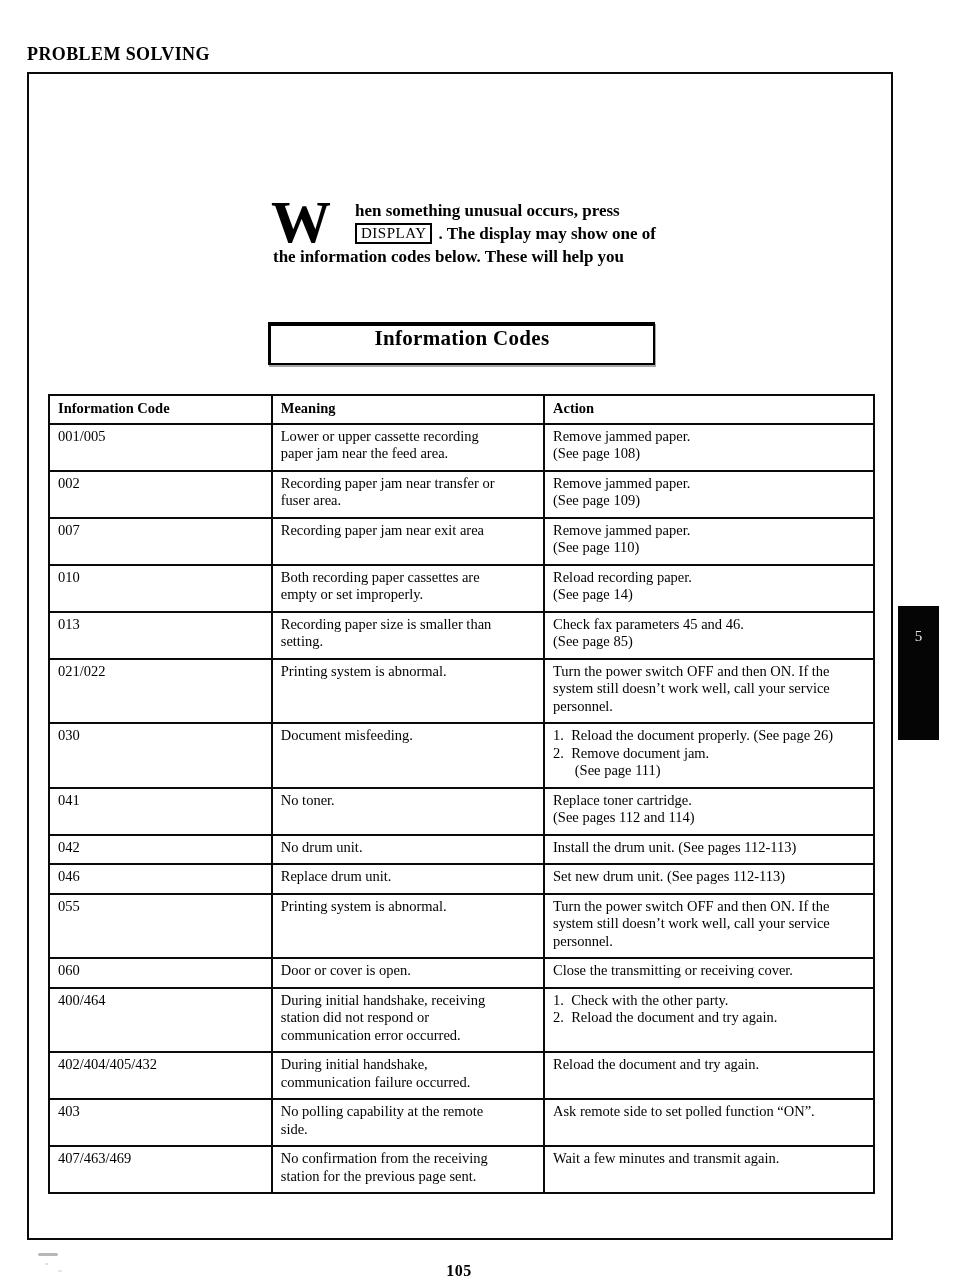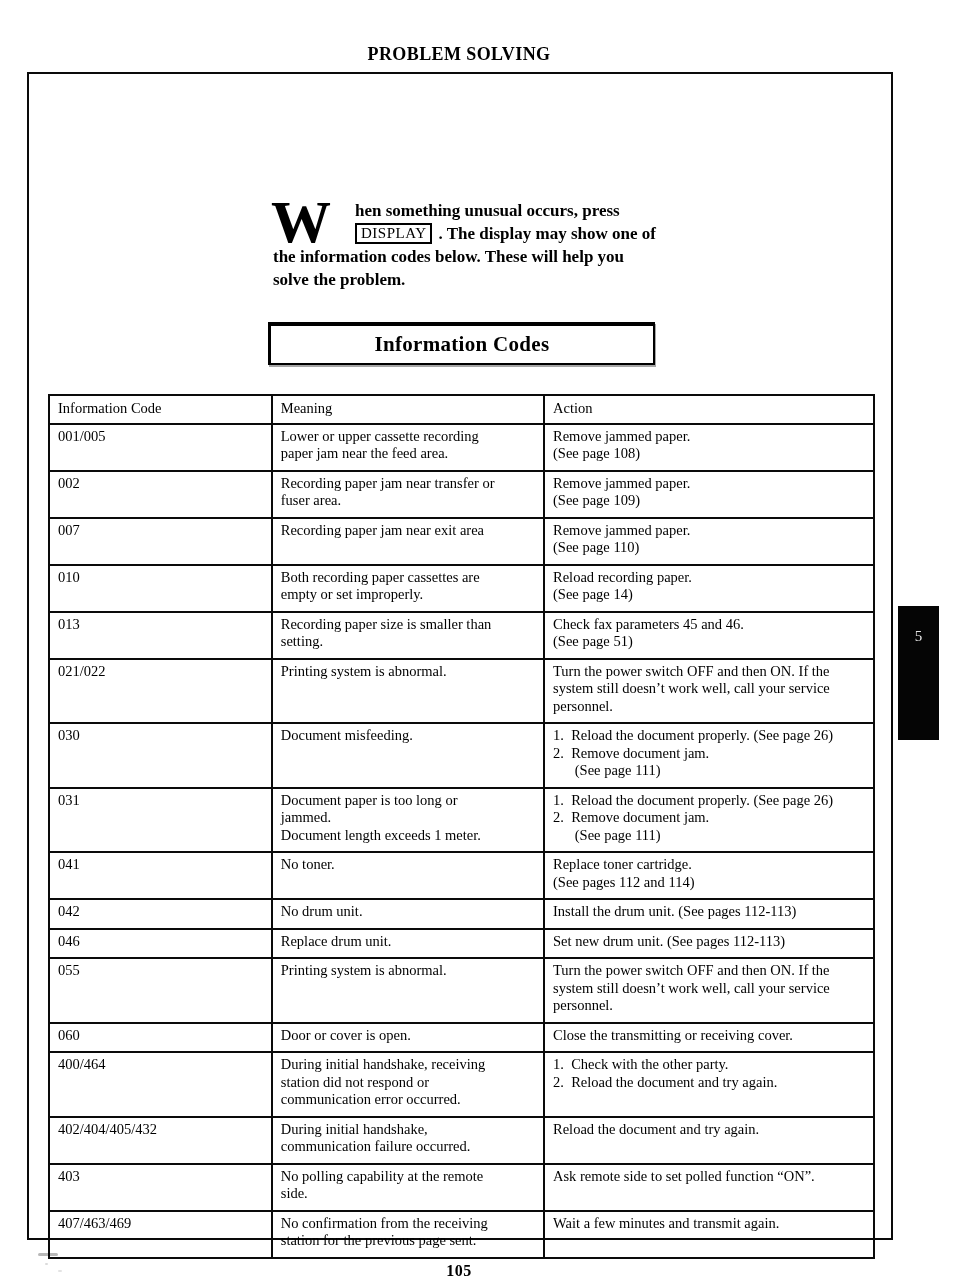--- a/index.html
+++ b/index.html
@@ -7,21 +7,21 @@
     width: 954px; height: 1282px;
     position: relative;
     background: #ffffff;
     color: #000;
     font-family: "Liberation Serif", serif;
     overflow: hidden;
   }
 
   .page-header {
     position: absolute; top: 44px; left: 27px; width: 864px;
-    text-align: center;
+    text-align: left;
     font-weight: bold; font-size: 18px; letter-spacing: 0.4px;
   }
 
   .content-box {
     position: absolute; left: 27px; top: 72px;
     width: 866px; height: 1168px;
     border: 2px solid #0a0a0a;
     box-sizing: border-box;
   }
 
@@ -45,39 +45,39 @@
     margin-right: 6px;
     vertical-align: 1px;
   }
 
   .section-box {
     position: absolute; left: 268px; top: 322px;
     width: 387px; height: 43px; box-sizing: border-box;
     border: 2px solid #000;
     border-top-width: 4px; border-left-width: 3px;
     box-shadow: 1px 2px 0 rgba(0,0,0,0.35);
-    display: flex; align-items: center; justify-content: center;
+    display: flex; justify-content: center;
     font-weight: bold; font-size: 21px; letter-spacing: 0.3px;
   }
 
   table.info-table {
     position: absolute; left: 48px; top: 394px;
     width: 827px;
     border-collapse: collapse;
     table-layout: fixed;
     font-size: 14.5px; line-height: 17.5px;
   }
   .info-table th, .info-table td {
     border: 2px solid #0a0a0a;
     padding: 3px 24px 7px 8px;
     vertical-align: top;
     text-align: left;
   }
   .info-table th {
-    font-weight: normal;
+    font-weight: bold;
     padding: 4px 8px 5px 8px;
   }
   .info-table td.pre { white-space: pre-wrap; }
   .col-code    { width: 27%; }
   .col-meaning { width: 33%; }
   .col-action  { width: 40%; }
 
   .side-tab {
     position: absolute; left: 898px; top: 606px;
     width: 41px; height: 134px;
@@ -107,21 +107,20 @@
 
 <div class="content-box"></div>
 
 <div class="intro">
   <span class="dropcap">W</span>
   <div class="intro-line indent">hen something unusual occurs, press</div>
   <div class="intro-line indent">
     <span class="key">DISPLAY</span><span>.  The display may show one of</span>
   </div>
   <div class="intro-line">the information codes below.  These will help you</div>
-  <div class="intro-line">solve the problem.</div>
 </div>
 
 <div class="section-box">
   <span>Information Codes</span>
 </div>
 
 <table class="info-table">
   <colgroup>
     <col class="col-code">
       <col class="col-meaning">
@@ -164,48 +163,39 @@
 empty or set improperly.</td>
     <td class="pre">Reload recording paper.
 (See page 14)</td>
   </tr>
 
   <tr>
     <td class="pre">013</td>
     <td class="pre">Recording paper size is smaller than
 setting.</td>
     <td class="pre">Check fax parameters 45 and 46.
-(See page 51)</td>
+(See page 85)</td>
   </tr>
 
   <tr>
     <td class="pre">021/022</td>
     <td class="pre">Printing system is abnormal.</td>
     <td class="pre">Turn the power switch OFF and then ON. If the
 system still doesn’t work well, call your service
 personnel.</td>
   </tr>
 
   <tr>
     <td class="pre">030</td>
     <td class="pre">Document misfeeding.</td>
     <td class="pre">1.  Reload the document properly. (See page 26)
 2.  Remove document jam.
       (See page 111)</td>
   </tr>
 
-  <tr>
-    <td class="pre">031</td>
-    <td class="pre">Document paper is too long or
-jammed.
-Document length exceeds 1 meter.</td>
-    <td class="pre">1.  Reload the document properly. (See page 26)
-2.  Remove document jam.
-      (See page 111)</td>
-  </tr>
 
   <tr>
     <td class="pre">041</td>
     <td class="pre">No toner.</td>
     <td class="pre">Replace toner cartridge.
 (See pages 112 and 114)</td>
   </tr>
 
   <tr>
     <td class="pre">042</td>

